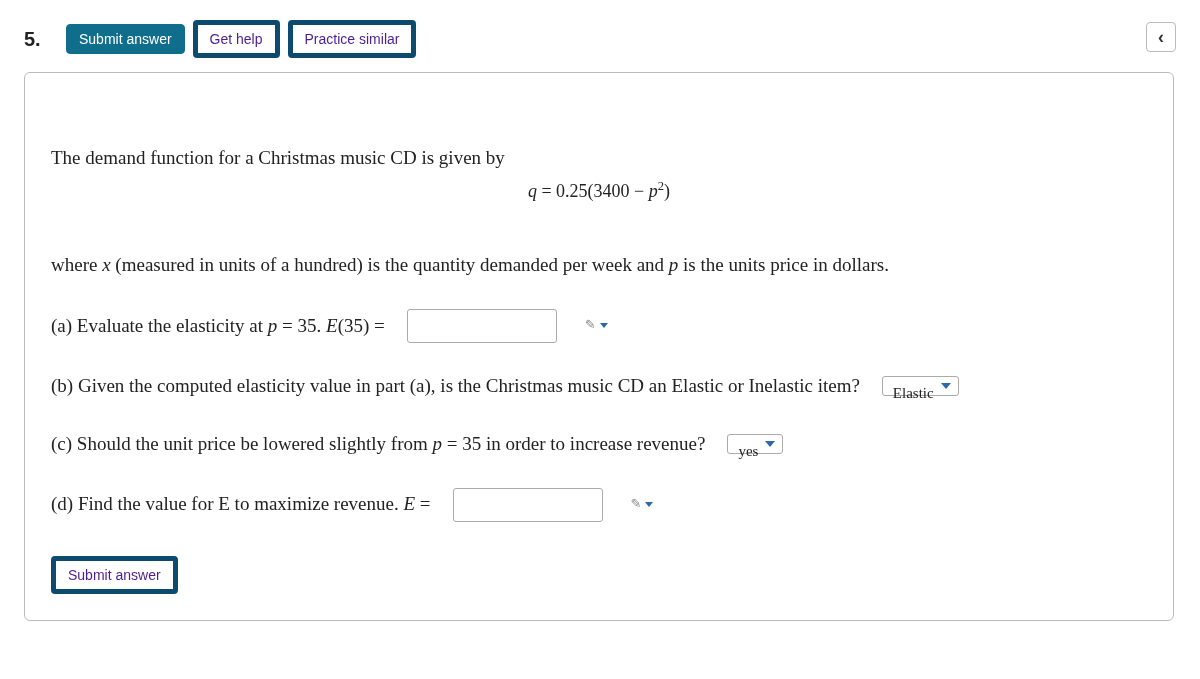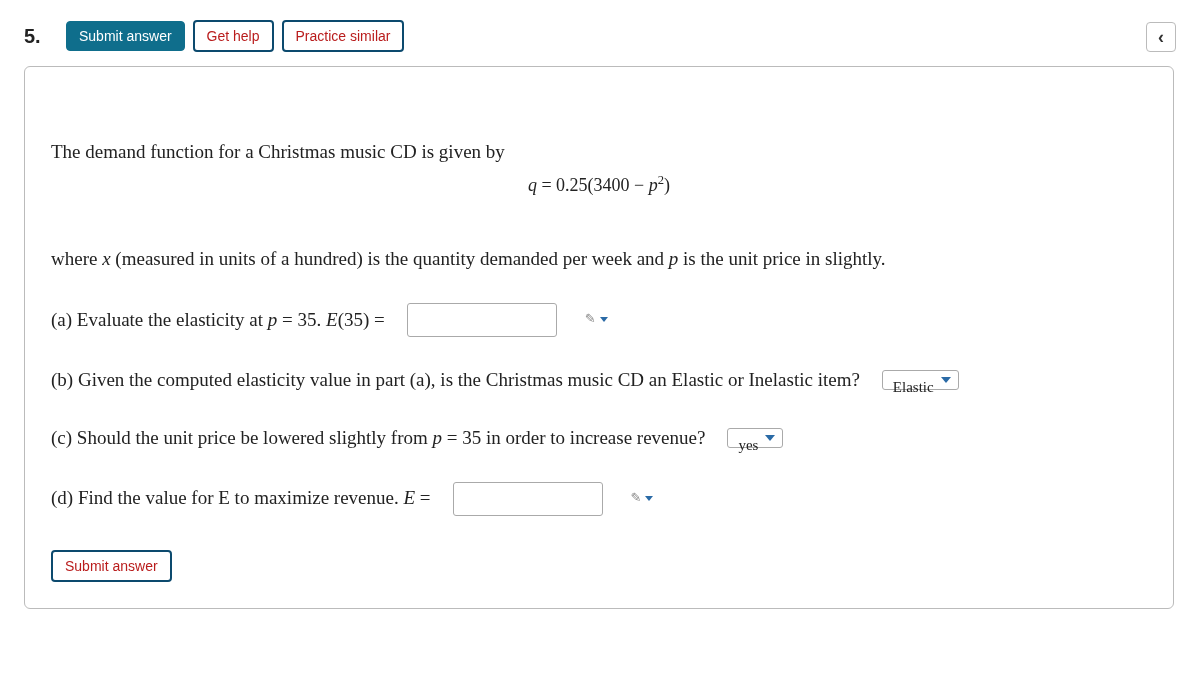--- a/index.html
+++ b/index.html
@@ -21,27 +21,27 @@
     font-family: Arial, sans-serif;
     font-size: 20px;
     font-weight: bold;
     margin-right: 6px;
     min-width: 28px;
   }
   .btn {
     display: inline-flex;
     align-items: center;
     justify-content: center;
-    border: 2px solid #0c4a6e;
+    border: 5px solid #0c4a6e;
     border-radius: 4px;
     padding: 6px 12px;
     font-size: 14px;
     cursor: pointer;
     background: #fff;
-    color: #b91c1c;
+    color: #4c1d95;
     user-select: none;
   }
   .btn-primary {
     background: #0f6e8c;
     color: #fff;
     border: 1px solid #0f6e8c;
   }
   .chevron-box {
     position: absolute;
     right: 24px;
@@ -155,21 +155,21 @@
 
 <div class="card">
 
   <div class="serif">The demand function for a Christmas music CD is given by</div>
 
   <div class="eq-center">
     <span class="mi">q</span><span class="up"> = </span><span class="up">0.25(3400 − </span><span class="mi">p</span><sup class="up">2</sup><span class="up">)</span>
   </div>
 
   <div class="serif">
-    <span>where </span><span class="mi">x</span><span> (measured in units of a hundred) is the quantity demanded per week and </span><span class="mi">p</span><span> is the unit price in slightly.</span>
+    <span>where </span><span class="mi">x</span><span> (measured in units of a hundred) is the quantity demanded per week and </span><span class="mi">p</span><span> is the units price in dollars.</span>
   </div>
 
   <div class="part serif">
     <span>
       <span>(a) Evaluate the elasticity at </span><span class="mi">p</span><span> = 35. </span><span class="mi">E</span><span>(35) = </span>
     </span>
     <input class="input-box" type="text" value="" style="">
     <span class="pencil">
       <span>✎</span>
       <span class="tri"></span>

